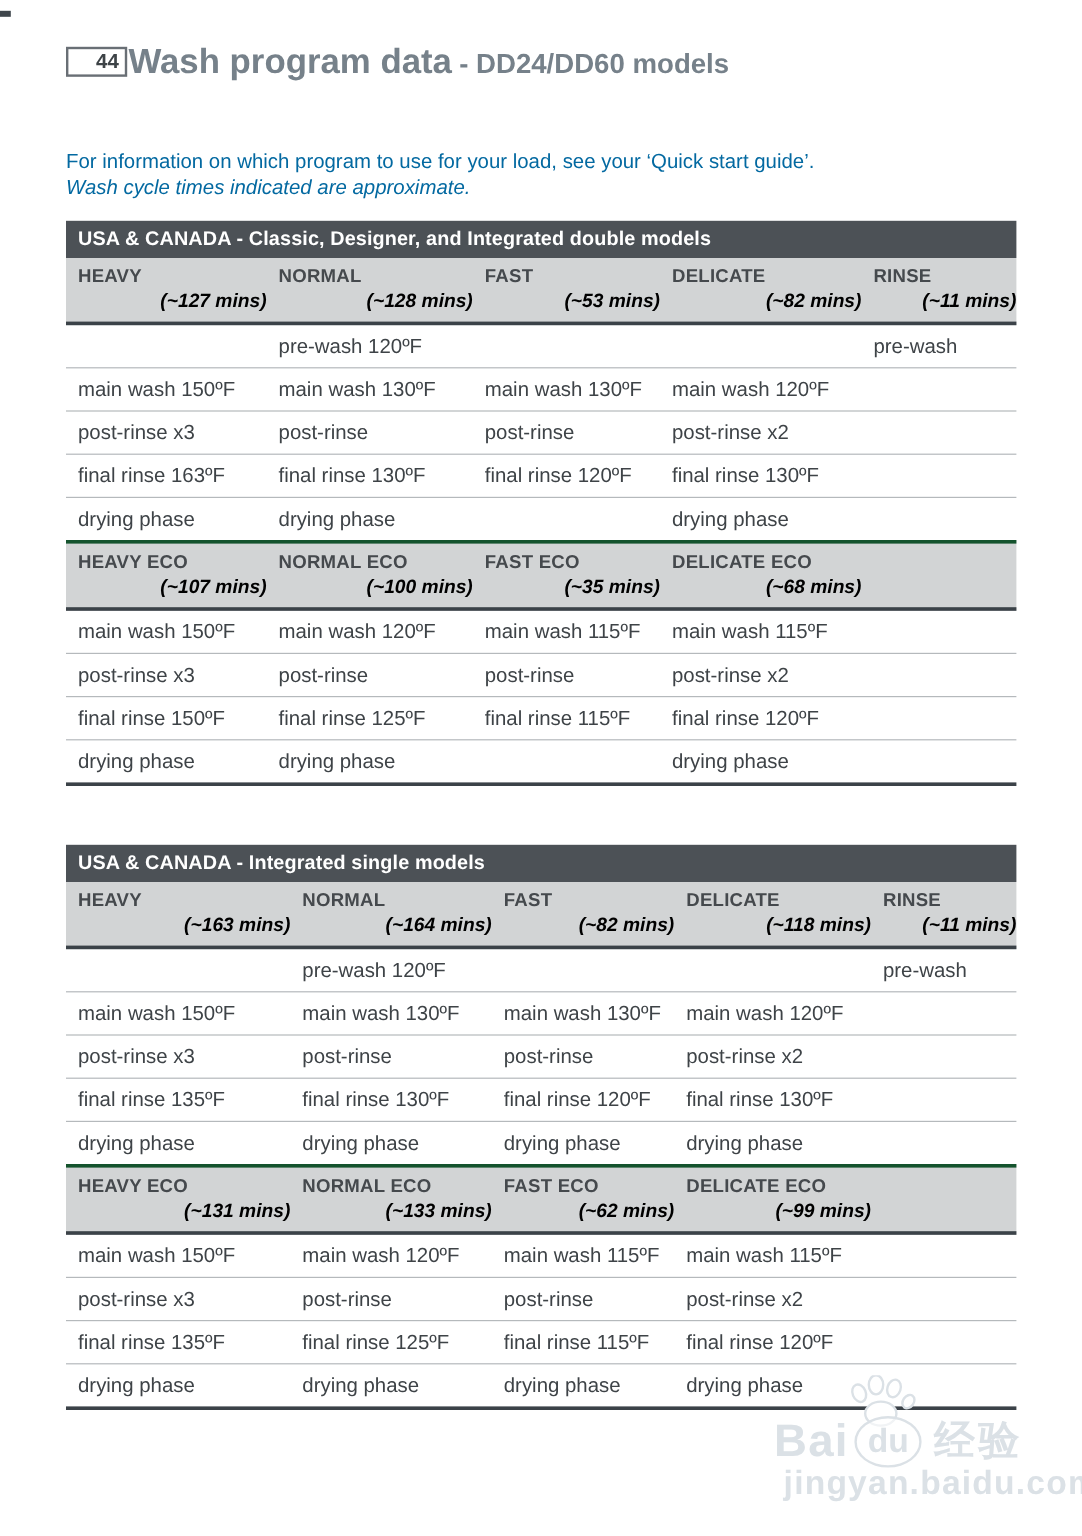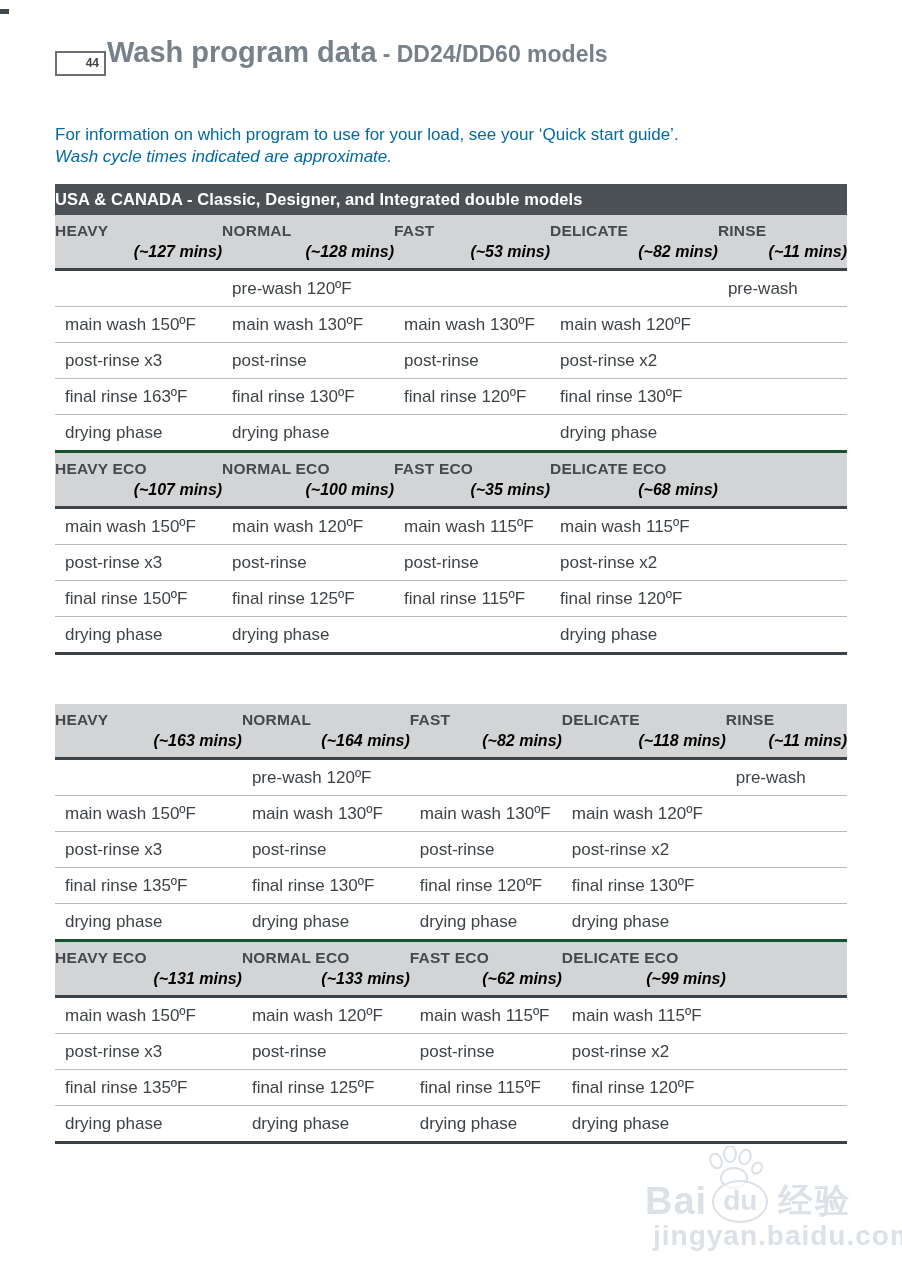--- a/index.html
+++ b/index.html
@@ -6,43 +6,43 @@
   body{
     width:902px;height:1280px;background:#ffffff;position:relative;overflow:hidden;
     font-family:"Liberation Sans","DejaVu Sans",sans-serif;
     -webkit-font-smoothing:antialiased;
   }
   .corner-tick{position:absolute;left:0;top:9px;width:9px;height:5px;background:#3f464c;}
 
   
   .header{position:absolute;left:55px;top:36px;display:flex;align-items:flex-start;}
   .pagebox{
-    width:42px;height:21px;border:2px solid #696f75;margin-top:15px;
-    color:#3d4347;font-size:12px;font-weight:bold;text-align:right;
+    width:42px;height:21px;border:2px solid #696f75;margin-top:3px;
+    color:#3d4347;font-size:17px;font-weight:bold;text-align:right;
     padding-right:5px;line-height:21px;background:#fff;
   }
   .title{margin-left:1px;color:#76818a;font-weight:bold;font-size:29px;line-height:32px;white-space:nowrap;}
   .title .suffix{font-size:23px;margin-left:6px;}
 
   
   .intro{position:absolute;left:55px;top:124px;font-size:17px;color:#0369a1;line-height:22px;}
   .intro .it{font-style:italic;}
 
   
   #tables-root{position:absolute;left:55px;top:184px;width:792px;}
   .ptable{width:792px;border-bottom:3px solid #3b4248;}
   .ptable + .ptable{margin-top:49px;}
   .tbar{
     height:31px;line-height:31px;background:#4c5156;color:#ffffff;
-    font-weight:bold;font-size:16.5px;box-sizing:border-box;
+    font-weight:bold;font-size:16.5px;padding-left:10px;box-sizing:border-box;
     letter-spacing:.1px;
   }
   .thead{display:flex;background:#d2d4d5;border-bottom:3px solid #3b4248;padding:5px 0 6px;}
   .thead.eco{border-top:3px solid #14532d;}
-  .hc{box-sizing:border-box;}
+  .hc{box-sizing:border-box;padding-left:10px;}
   .hname{font-size:15.5px;font-weight:bold;color:#45494d;line-height:21px;letter-spacing:.2px;}
   .htime{font-size:16px;font-weight:bold;font-style:italic;color:#000000;line-height:21px;text-align:right;}
   .trow{display:flex;align-items:center;height:35px;border-bottom:1px solid #b5b9bc;
         font-size:17px;color:#3e4347;}
   .trow.last{border-bottom:none;}
   .tcell{box-sizing:border-box;padding-left:10px;white-space:nowrap;}
 
   
   .t1 .c0{width:21.1%}.t1 .c1{width:21.7%}.t1 .c2{width:19.7%}.t1 .c3{width:21.2%}.t1 .c4{width:16.3%}
   .t2 .c0{width:23.6%}.t2 .c1{width:21.2%}.t2 .c2{width:19.2%}.t2 .c3{width:20.7%}.t2 .c4{width:15.3%}
@@ -180,20 +180,21 @@
       </div>
       <div class="trow last">
         <div class="tcell c0">drying phase</div>
         <div class="tcell c1">drying phase</div>
         <div class="tcell c2"></div>
         <div class="tcell c3">drying phase</div>
         <div class="tcell c4"></div>
       </div>
     </section>
     <section class="ptable t2">
+      <div class="tbar">USA &amp; CANADA - Integrated single models</div>
       <div class="thead">
         <div class="hc c0">
           <div class="hname">HEAVY</div>
           <div class="htime">(~163 mins)</div>
         </div>
         <div class="hc c1">
           <div class="hname">NORMAL</div>
           <div class="htime">(~164 mins)</div>
         </div>
         <div class="hc c2">

